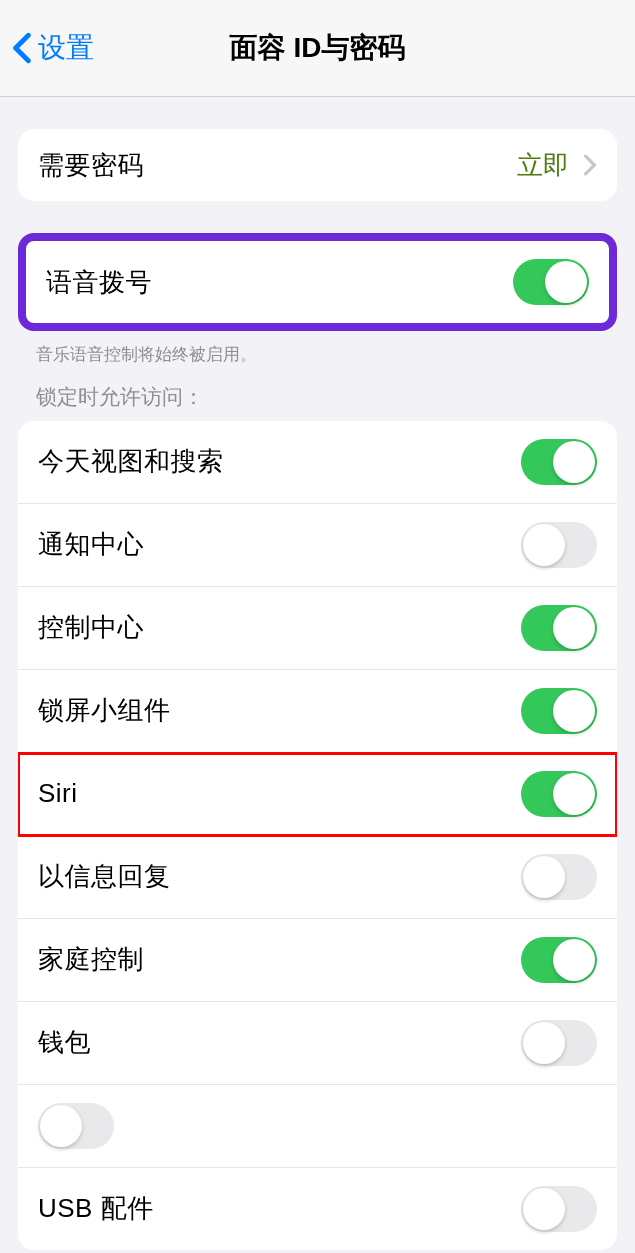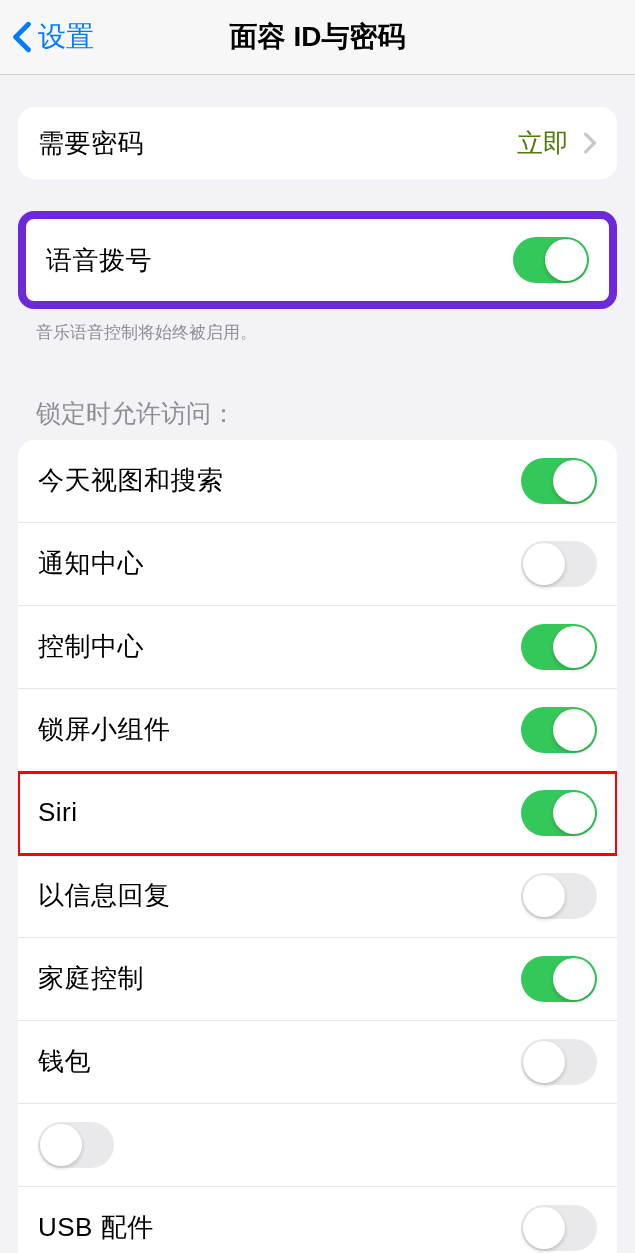--- a/index.html
+++ b/index.html
@@ -10,21 +10,21 @@
     }
     body {
       font-family: -apple-system, BlinkMacSystemFont, "PingFang SC", "Helvetica Neue", sans-serif;
       background: #f2f2f7;
       width: 635px;
       height: 1253px;
       overflow: hidden;
     }
     .header {
       background: #f7f7f7;
-      height: 75px;
+      height: 97px;
       display: flex;
       align-items: center;
       position: relative;
       border-bottom: 1px solid #d0d0d4;
     }
     .back {
       display: flex;
       align-items: center;
       position: absolute;
       left: 12px;
@@ -119,24 +119,24 @@
     .toggle.off .toggle-knob {
       left: 2px;
     }
     .footer-text {
       font-size: 17px;
       color: #8e8e93;
       padding: 12px 36px 0 36px;
       line-height: 1.4;
     }
     .section-header {
-      font-size: 25px;
+      font-size: 21px;
       color: #8e8e93;
       padding: 0 36px 10px 36px;
-      margin-top: 52px;
+      margin-top: 16px;
     }
     .group.after-header {
       margin-top: 0;
     }
   </style>
 </head>
 <body>
 
 <div class="header">
   <div class="back">

